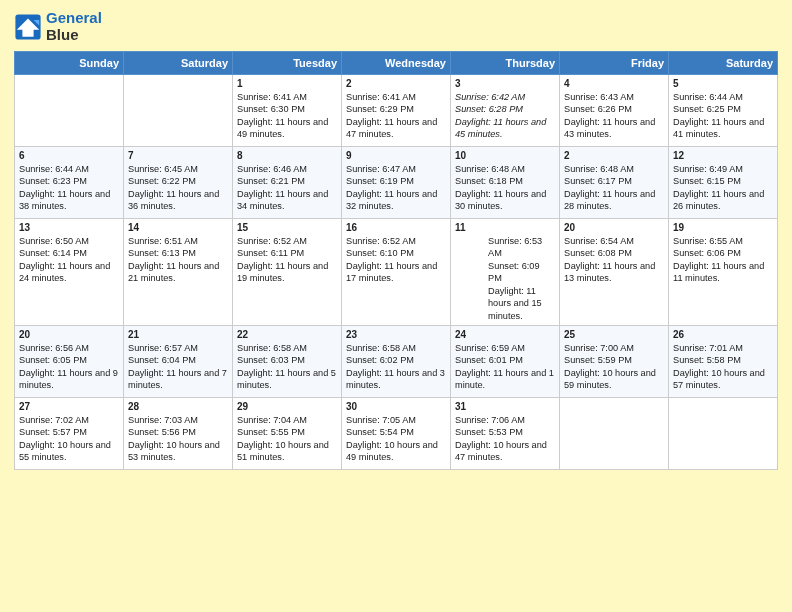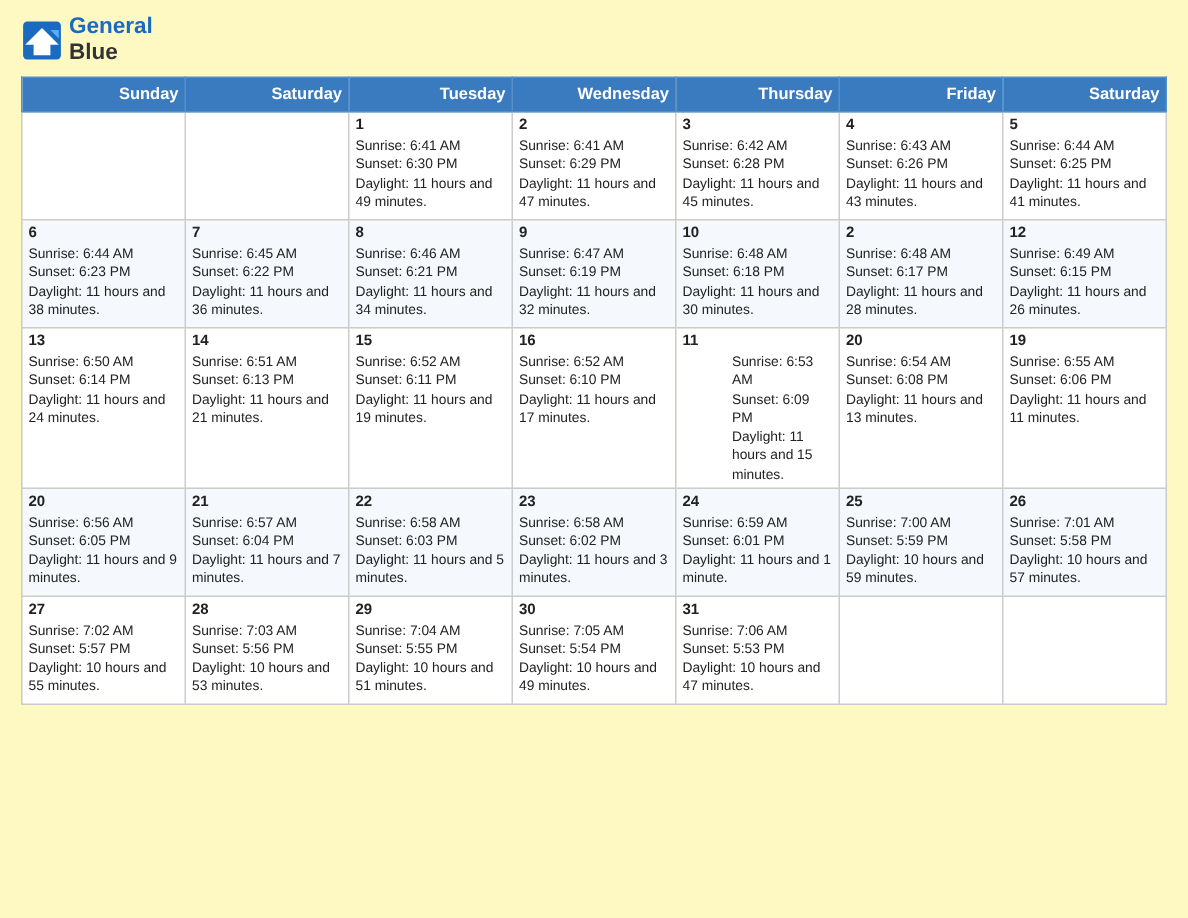--- a/index.html
+++ b/index.html
@@ -128,21 +128,21 @@
 Daylight: 11 hours and 49 minutes.</div>
           </td>
           <td>
             <span class="day-num">2</span>
             <div class="cell-content" style="white-space: pre-line;">Sunrise: 6:41 AM
 Sunset: 6:29 PM
 Daylight: 11 hours and 47 minutes.</div>
           </td>
           <td>
             <span class="day-num">3</span>
-            <div class="cell-content" style="white-space: pre-line;">Sunrise: 6:42 AM
+            <div class="cell-content" style="white-space: pre-line; font-style: italic;">Sunrise: 6:42 AM
 Sunset: 6:28 PM
 Daylight: 11 hours and 45 minutes.</div>
           </td>
           <td>
             <span class="day-num">4</span>
             <div class="cell-content" style="white-space: pre-line;">Sunrise: 6:43 AM
 Sunset: 6:26 PM
 Daylight: 11 hours and 43 minutes.</div>
           </td>
           <td>

